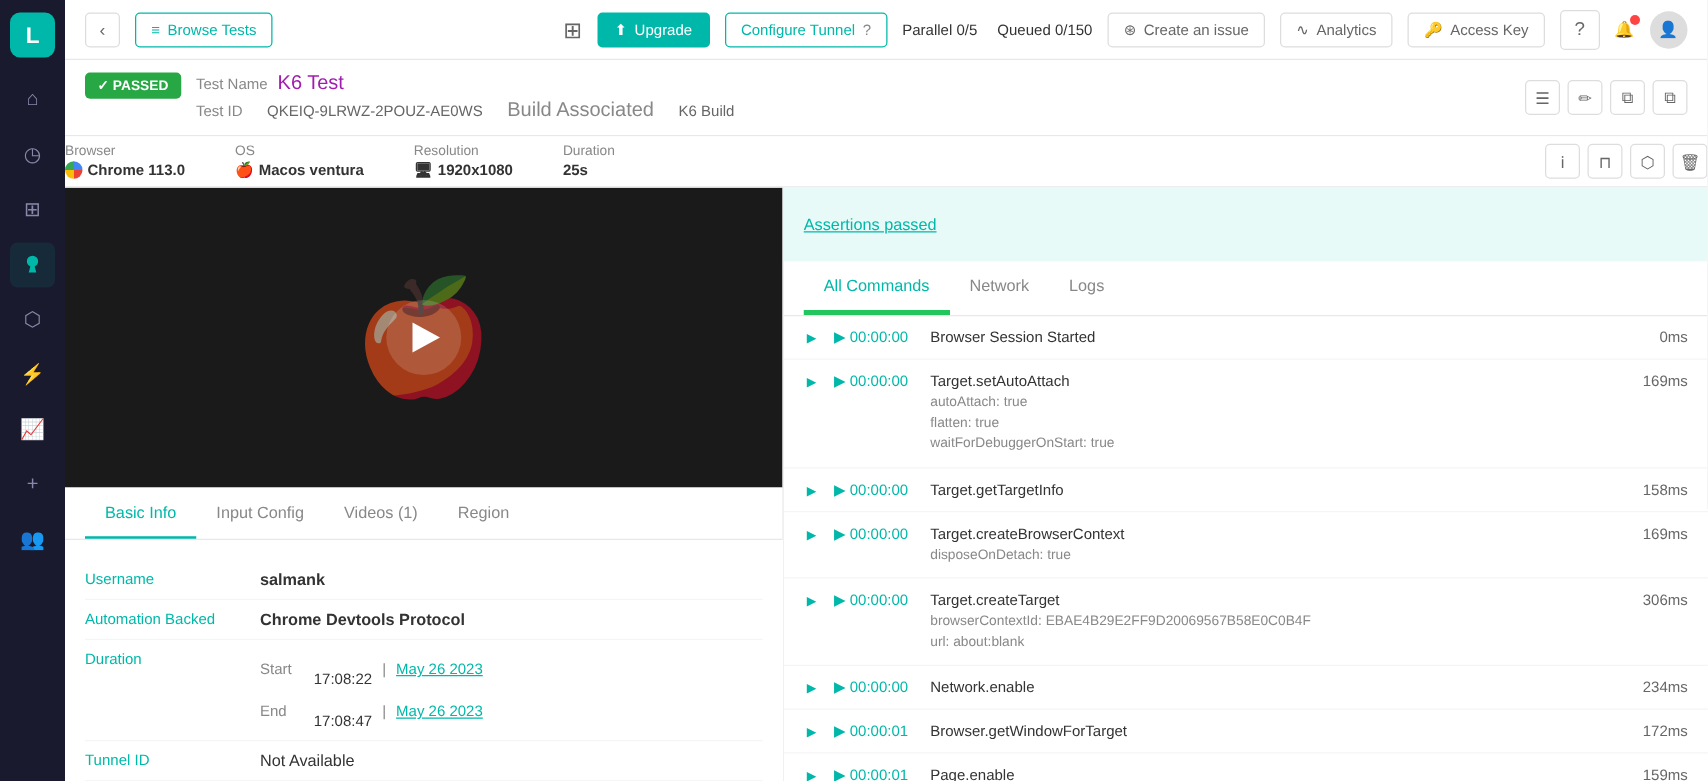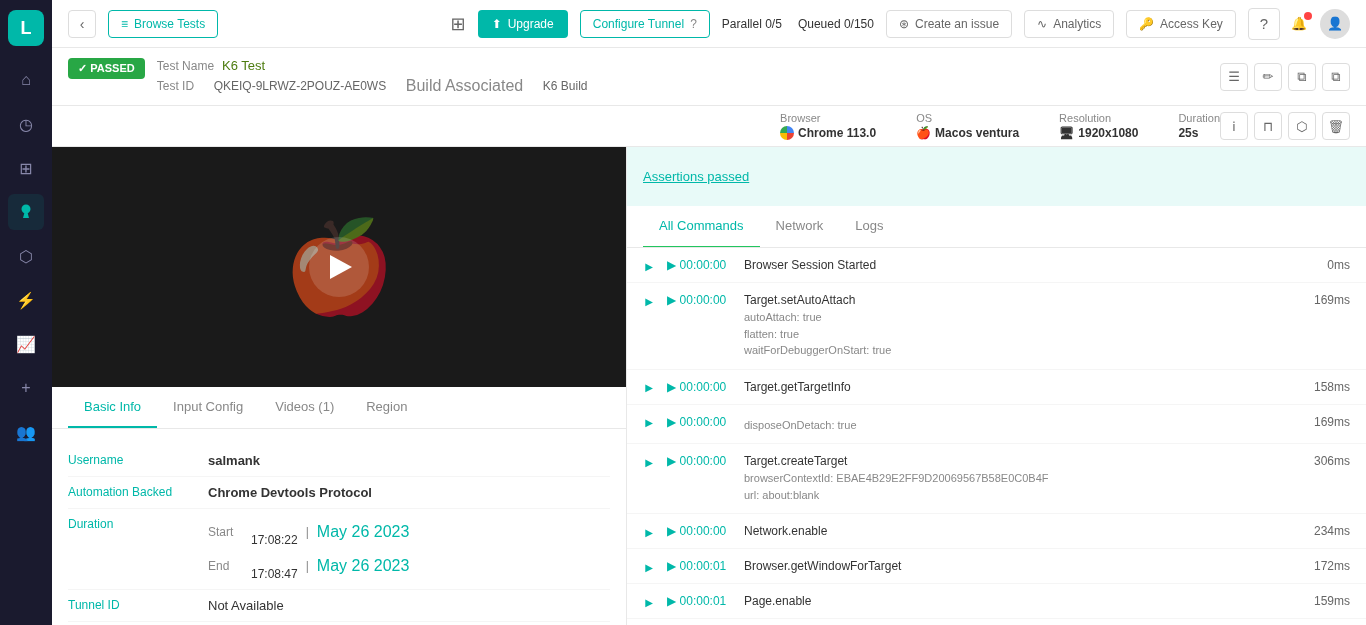--- a/index.html
+++ b/index.html
@@ -32,21 +32,21 @@
     .apps-icon { font-size: 18px; color: #666; cursor: pointer; }
     .notif-icon { position: relative; cursor: pointer; }
     .notif-badge { position: absolute; top: -4px; right: -4px; width: 8px; height: 8px; background: #ff4444; border-radius: 50%; }
     .user-avatar { width: 30px; height: 30px; border-radius: 50%; background: #ddd; cursor: pointer; display: flex; align-items: center; justify-content: center; font-size: 13px; }
 
     
     .test-header { background: white; border-bottom: 1px solid #e8e8e8; padding: 10px 16px; display: flex; align-items: center; justify-content: space-between; flex-shrink: 0; }
     .test-name-row { display: flex; align-items: center; gap: 8px; }
     .passed-badge { background: #28a745; color: white; padding: 4px 10px; border-radius: 4px; font-size: 11px; font-weight: 600; display: flex; align-items: center; gap: 4px; }
     .test-name-label { color: #888; font-size: 12px; }
-    .test-name-value { color: #4d7c0f; font-size: 13px; font-weight: 500; }
+    .test-name-value { color: #a21caf; font-size: 16px; font-weight: 500; }
     .test-id-row { display: flex; align-items: center; gap: 8px; padding-left: 74px; }
     .test-id-label { color: #888; font-size: 12px; }
     .test-id-value { color: #666; font-size: 12px; }
     .build-label { color: #888; font-size: 16px; }
     .build-value { color: #666; font-size: 12px; }
     .test-header-actions { display: flex; gap: 6px; }
     .action-icon-btn { width: 28px; height: 28px; border: 1px solid #ddd; background: white; border-radius: 4px; cursor: pointer; display: flex; align-items: center; justify-content: center; color: #666; font-size: 13px; }
     .browser-info-item { display: flex; flex-direction: column; gap: 2px; }
     .browser-info-label { color: #888; font-size: 11px; }
     .browser-info-value { color: #333; font-size: 12px; display: flex; align-items: center; gap: 4px; font-weight: bold; }
@@ -70,28 +70,28 @@
     
     .basic-info { padding: 16px; overflow-y: auto; flex: 1; background: white; }
     .info-row { display: flex; padding: 8px 0; border-bottom: 1px solid #f5f5f5; }
     .info-label { color: #00b8a9; font-size: 12px; width: 140px; flex-shrink: 0; }
     .info-value { color: #333; font-size: 13px; }
     .info-value.bold { font-weight: 600; }
     .duration-block { display: flex; flex-direction: column; gap: 4px; }
     .duration-line { display: flex; align-items: center; gap: 8px; }
     .duration-lbl { color: #888; font-size: 12px; width: 35px; }
     .duration-val { color: #333; font-size: 12px; margin-top: 16px; }
-    .duration-date { color: #00b8a9; font-size: 16px; }
+    .duration-date { color: #00b8a9; font-size: 12px; text-decoration: underline; }
 
     
     .right-panel { flex: 1; display: flex; flex-direction: column; overflow: hidden; background: white; }
     .assertions-passed { background: #e8faf8; color: #00b8a9; padding: 22px 16px; font-size: 13px; flex-shrink: 0; text-decoration: underline; }
     .commands-tabs { display: flex; gap: 0; padding: 0 16px; border-bottom: 1px solid #e8e8e8; flex-shrink: 0; }
     .cmd-tab { padding: 12px 16px; cursor: pointer; color: #888; font-size: 13px; border-bottom: 2px solid transparent; }
-    .cmd-tab.active { color: #00b8a9; border-bottom: 1px solid #22c55e; }
+    .cmd-tab.active { color: #00b8a9; border-bottom: 4px solid #22c55e; }
     .commands-list { flex: 1; overflow-y: auto; }
     .command-row { display: flex; align-items: flex-start; padding: 10px 16px; border-bottom: 1px solid #f5f5f5; gap: 12px; }
     .cmd-expand { width: 12px; height: 12px; display: flex; align-items: center; justify-content: center; color: #00b8a9; font-size: 10px; margin-top: 2px; flex-shrink: 0; cursor: pointer; }
     .cmd-time { color: #00b8a9; font-size: 12px; width: 65px; flex-shrink: 0; }
     .cmd-details { flex: 1; }
     .cmd-name { color: #333; font-size: 12px; font-weight: 500; }
     .cmd-params { color: #888; font-size: 11px; margin-top: 2px; line-height: 1.5; }
     .cmd-duration { color: #666; font-size: 12px; margin-left: auto; flex-shrink: 0; }
 
     
@@ -190,21 +190,21 @@
       </div>
     </div>
     <div class="test-header-actions">
       <button class="action-icon-btn">☰</button>
       <button class="action-icon-btn">✏</button>
       <button class="action-icon-btn">⧉</button>
       <button class="action-icon-btn">⧉</button>
     </div>
   </div>
 
-  <div style="background:white; border-bottom:1px solid #e8e8e8; padding:6px 16px; display:flex; align-items:center; justify-content:flex-end; flex-shrink:0;">
+  <div style="background:white; border-bottom:1px solid #e8e8e8; padding:6px 0; display:flex; align-items:center; justify-content:space-between; flex-shrink:0;">
     <div style="display:flex; gap:40px;">
       <div class="browser-info-item">
         <span class="browser-info-label">Browser</span>
         <span class="browser-info-value">
           <span class="browser-dot"></span>
           <span>Chrome 113.0</span>
         </span>
       </div>
       <div class="browser-info-item">
         <span class="browser-info-label">OS</span>
@@ -323,20 +323,21 @@
     <div class="cmd-details">
       <div class="cmd-name">Target.getTargetInfo</div>
 
     </div>
     <span class="cmd-duration">158ms</span>
   </div>
           <div class="command-row">
     <span class="cmd-expand">▶</span>
     <span class="cmd-time">▶ 00:00:00</span>
     <div class="cmd-details">
+      <div class="cmd-name">Target.createBrowserContext</div>
       <div class="cmd-params">disposeOnDetach: true</div>
     </div>
     <span class="cmd-duration">169ms</span>
   </div>
           <div class="command-row">
     <span class="cmd-expand">▶</span>
     <span class="cmd-time">▶ 00:00:00</span>
     <div class="cmd-details">
       <div class="cmd-name">Target.createTarget</div>
       <div class="cmd-params">browserContextId: EBAE4B29E2FF9D20069567B58E0C0B4F<br>url: about:blank</div>

